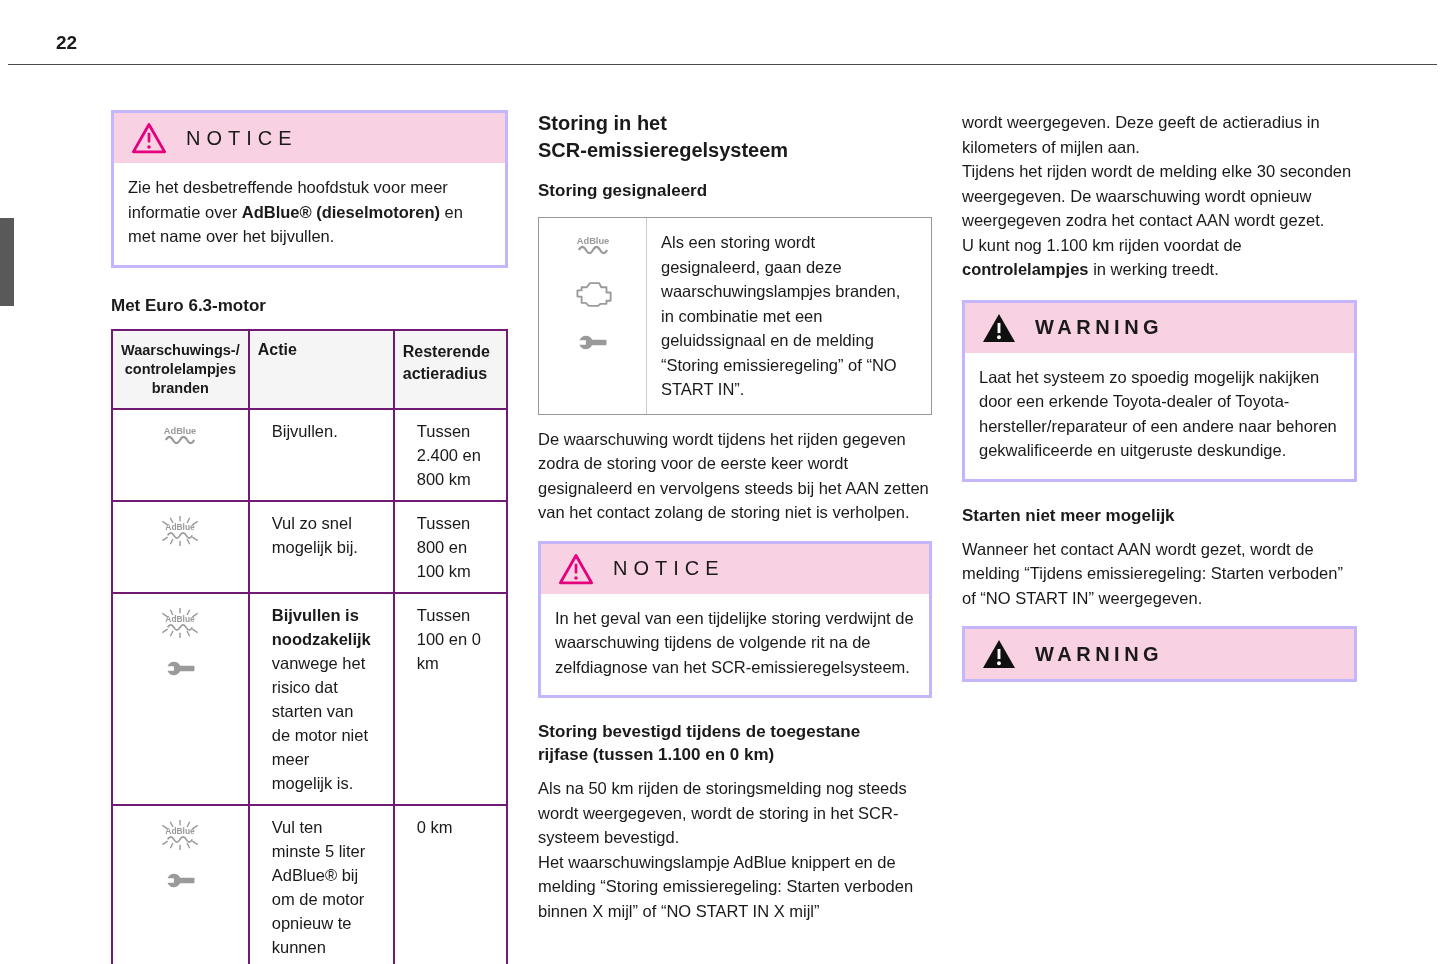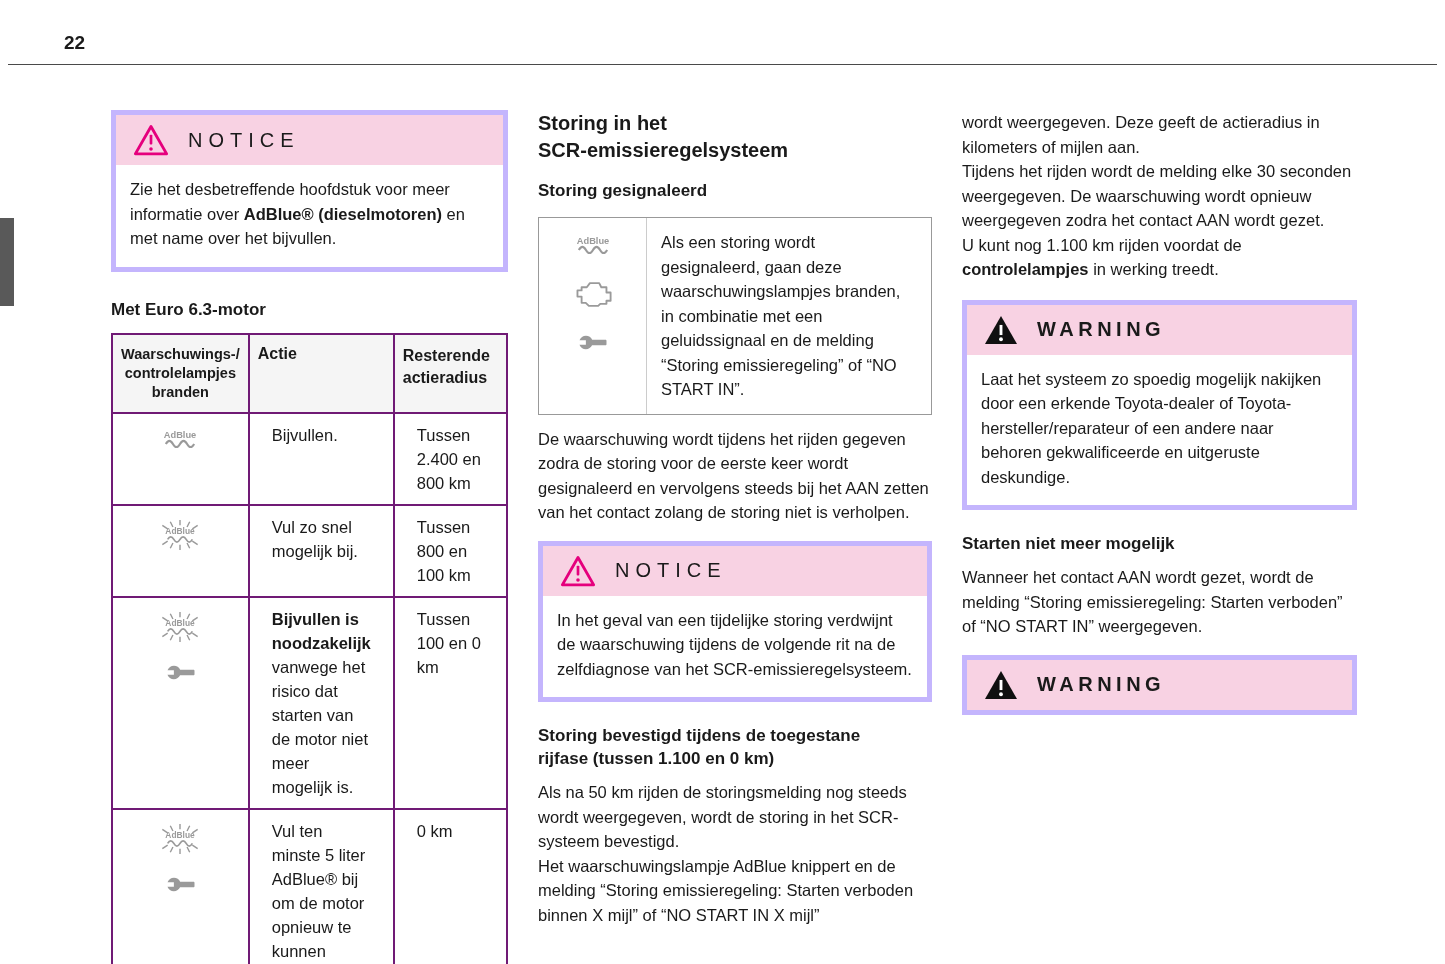--- a/index.html
+++ b/index.html
@@ -2,35 +2,35 @@
 <html><head>
 <meta charset="utf-8">
 <style>
   * { margin:0; padding:0; box-sizing:border-box; }
   html,body { width:1445px; height:964px; }
   body {
     position:relative; background:#ffffff; color:#1a1a1a;
     font-family:"Liberation Sans","DejaVu Sans",sans-serif;
     overflow:hidden;
   }
-  .page-num { position:absolute; left:64px; top:32px; font-size:19px; font-weight:bold;text-align:right; }
+  .page-num { position:absolute; left:56px; top:32px; font-size:19px; font-weight:bold;text-align:right; }
   .top-rule { position:absolute; left:8px; right:8px; top:64px; border-top:1.5px solid #4a4a4a; }
   .edge-tab { position:absolute; left:0; top:218px; width:14px; height:88px; background:#595959; }
 
   .col { position:absolute; top:110px; }
   .col1 { left:111px; width:397px; }
   .col2 { left:538px; width:394px; }
   .col3 { left:962px; width:395px; }
 
   .body-text { font-size:16.5px; line-height:24.5px; }
   .pre { white-space:pre-line; }
   .b { font-weight:bold; }
 
   
-  .alert-box { border:5px solid #c4b5fd; background:#fff; }
+  .alert-box { border:3px solid #c4b5fd; background:#fff; }
   .alert-head { display:flex; align-items:center; gap:18px; background:#f8d2e3; padding:7px 16px; min-height:50px; }
   .alert-title { font-size:20px; letter-spacing:6px; font-weight:500; }
   .warning .alert-title { font-weight:bold; letter-spacing:4.5px; }
   .alert-body { padding:12px 14px 16px; font-size:16.5px; line-height:24.5px; }
 
   h2.sec { font-size:17px; font-weight:bold; line-height:23px; }
   .title { font-size:20px; font-weight:bold; line-height:27px; white-space:pre-line; }
 
   
   table.warn-table { border-collapse:collapse; width:100%; margin-top:12px; }
@@ -240,21 +240,21 @@
           <rect x="19.3" y="13" width="3.4" height="12" fill="#fff"></rect>
           <circle cx="21" cy="30" r="2.3" fill="#fff"></circle>
         </svg>
       </span>
       <span class="alert-title">WARNING</span>
     </div>
     <div class="alert-body">Laat het systeem zo spoedig mogelijk nakijken door een erkende Toyota-dealer of Toyota-hersteller/reparateur of een andere naar behoren gekwalificeerde en uitgeruste deskundige.</div>
   </div>
 
   <h2 class="sec mt22">Starten niet meer mogelijk</h2>
-  <p class="body-text mt10">Wanneer het contact AAN wordt gezet, wordt de melding “Storing emissieregeling: Starten verboden” of “NO START IN” weergegeven.</p>
+  <p class="body-text mt10">Wanneer het contact AAN wordt gezet, wordt de melding “Tijdens emissieregeling: Starten verboden” of “NO START IN” weergegeven.</p>
 
   <div class="alert-box warning mt16">
     <div class="alert-head">
       <span class="ic">
         <svg viewBox="0 0 42 38" width="36" height="32">
           <path d="M21 2.5 L40 35.5 H2 Z" fill="#101010" stroke-linejoin="round"></path>
           <rect x="19.3" y="13" width="3.4" height="12" fill="#fff"></rect>
           <circle cx="21" cy="30" r="2.3" fill="#fff"></circle>
         </svg>
       </span>

